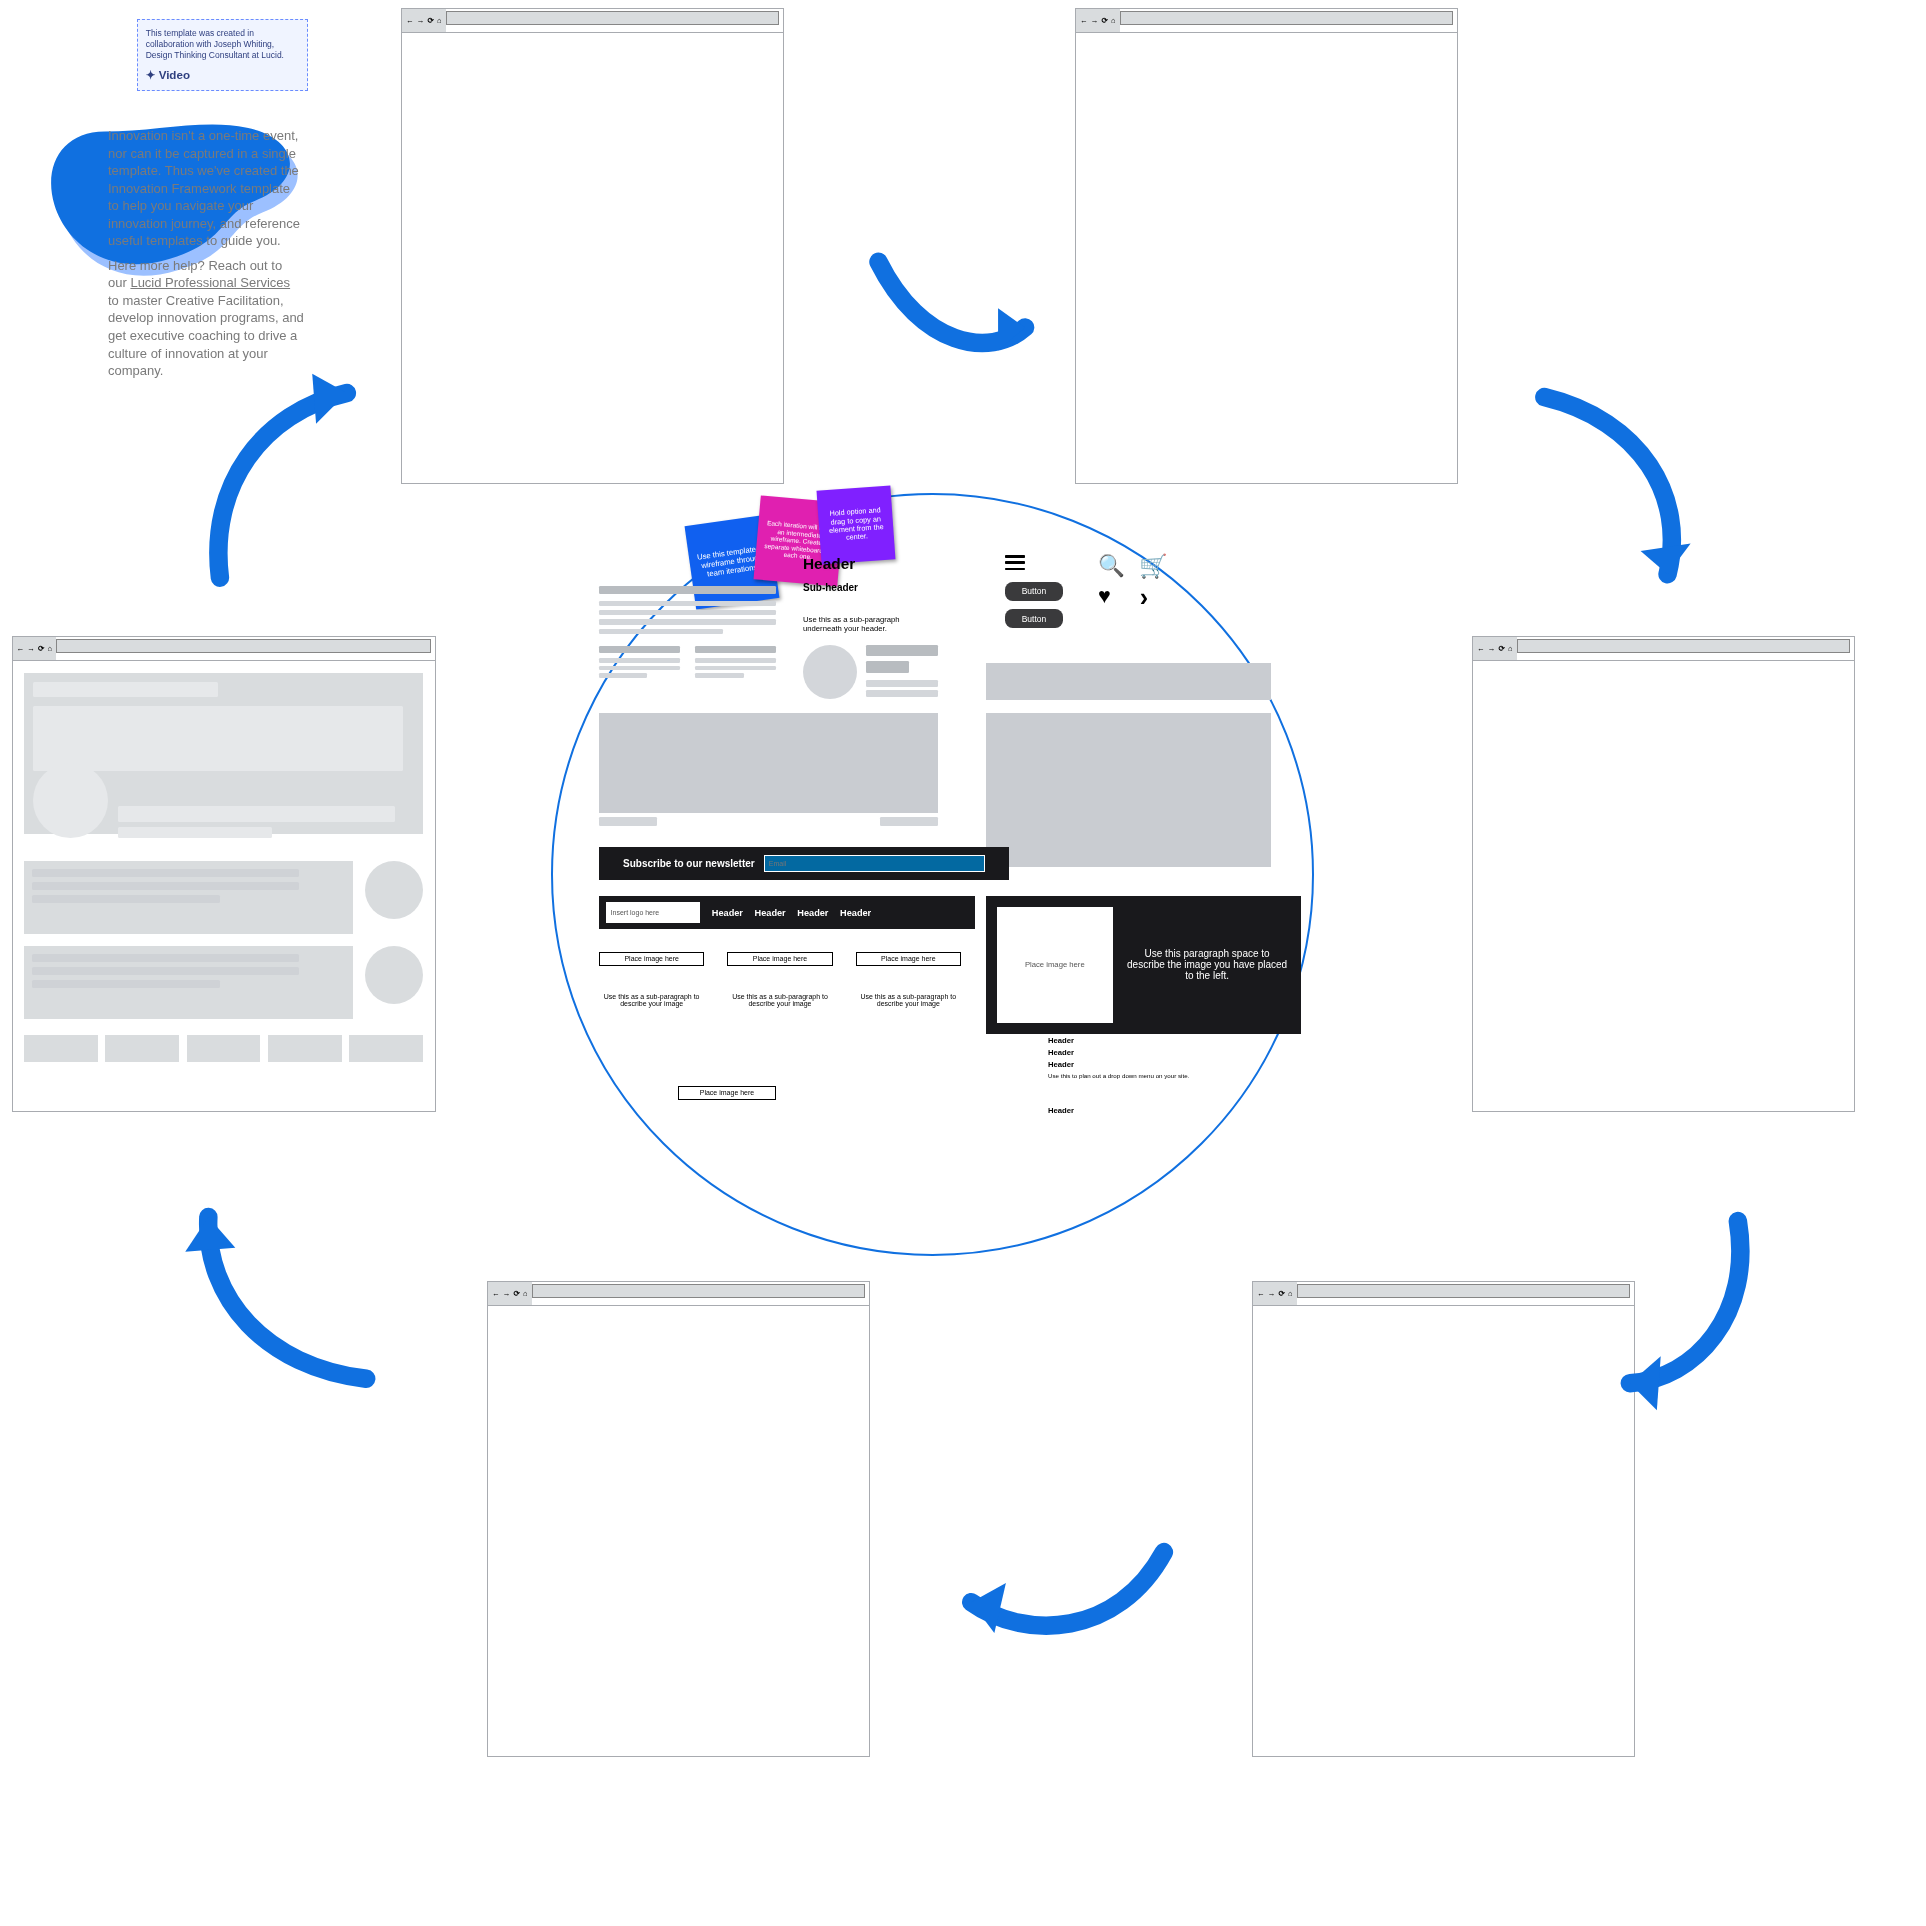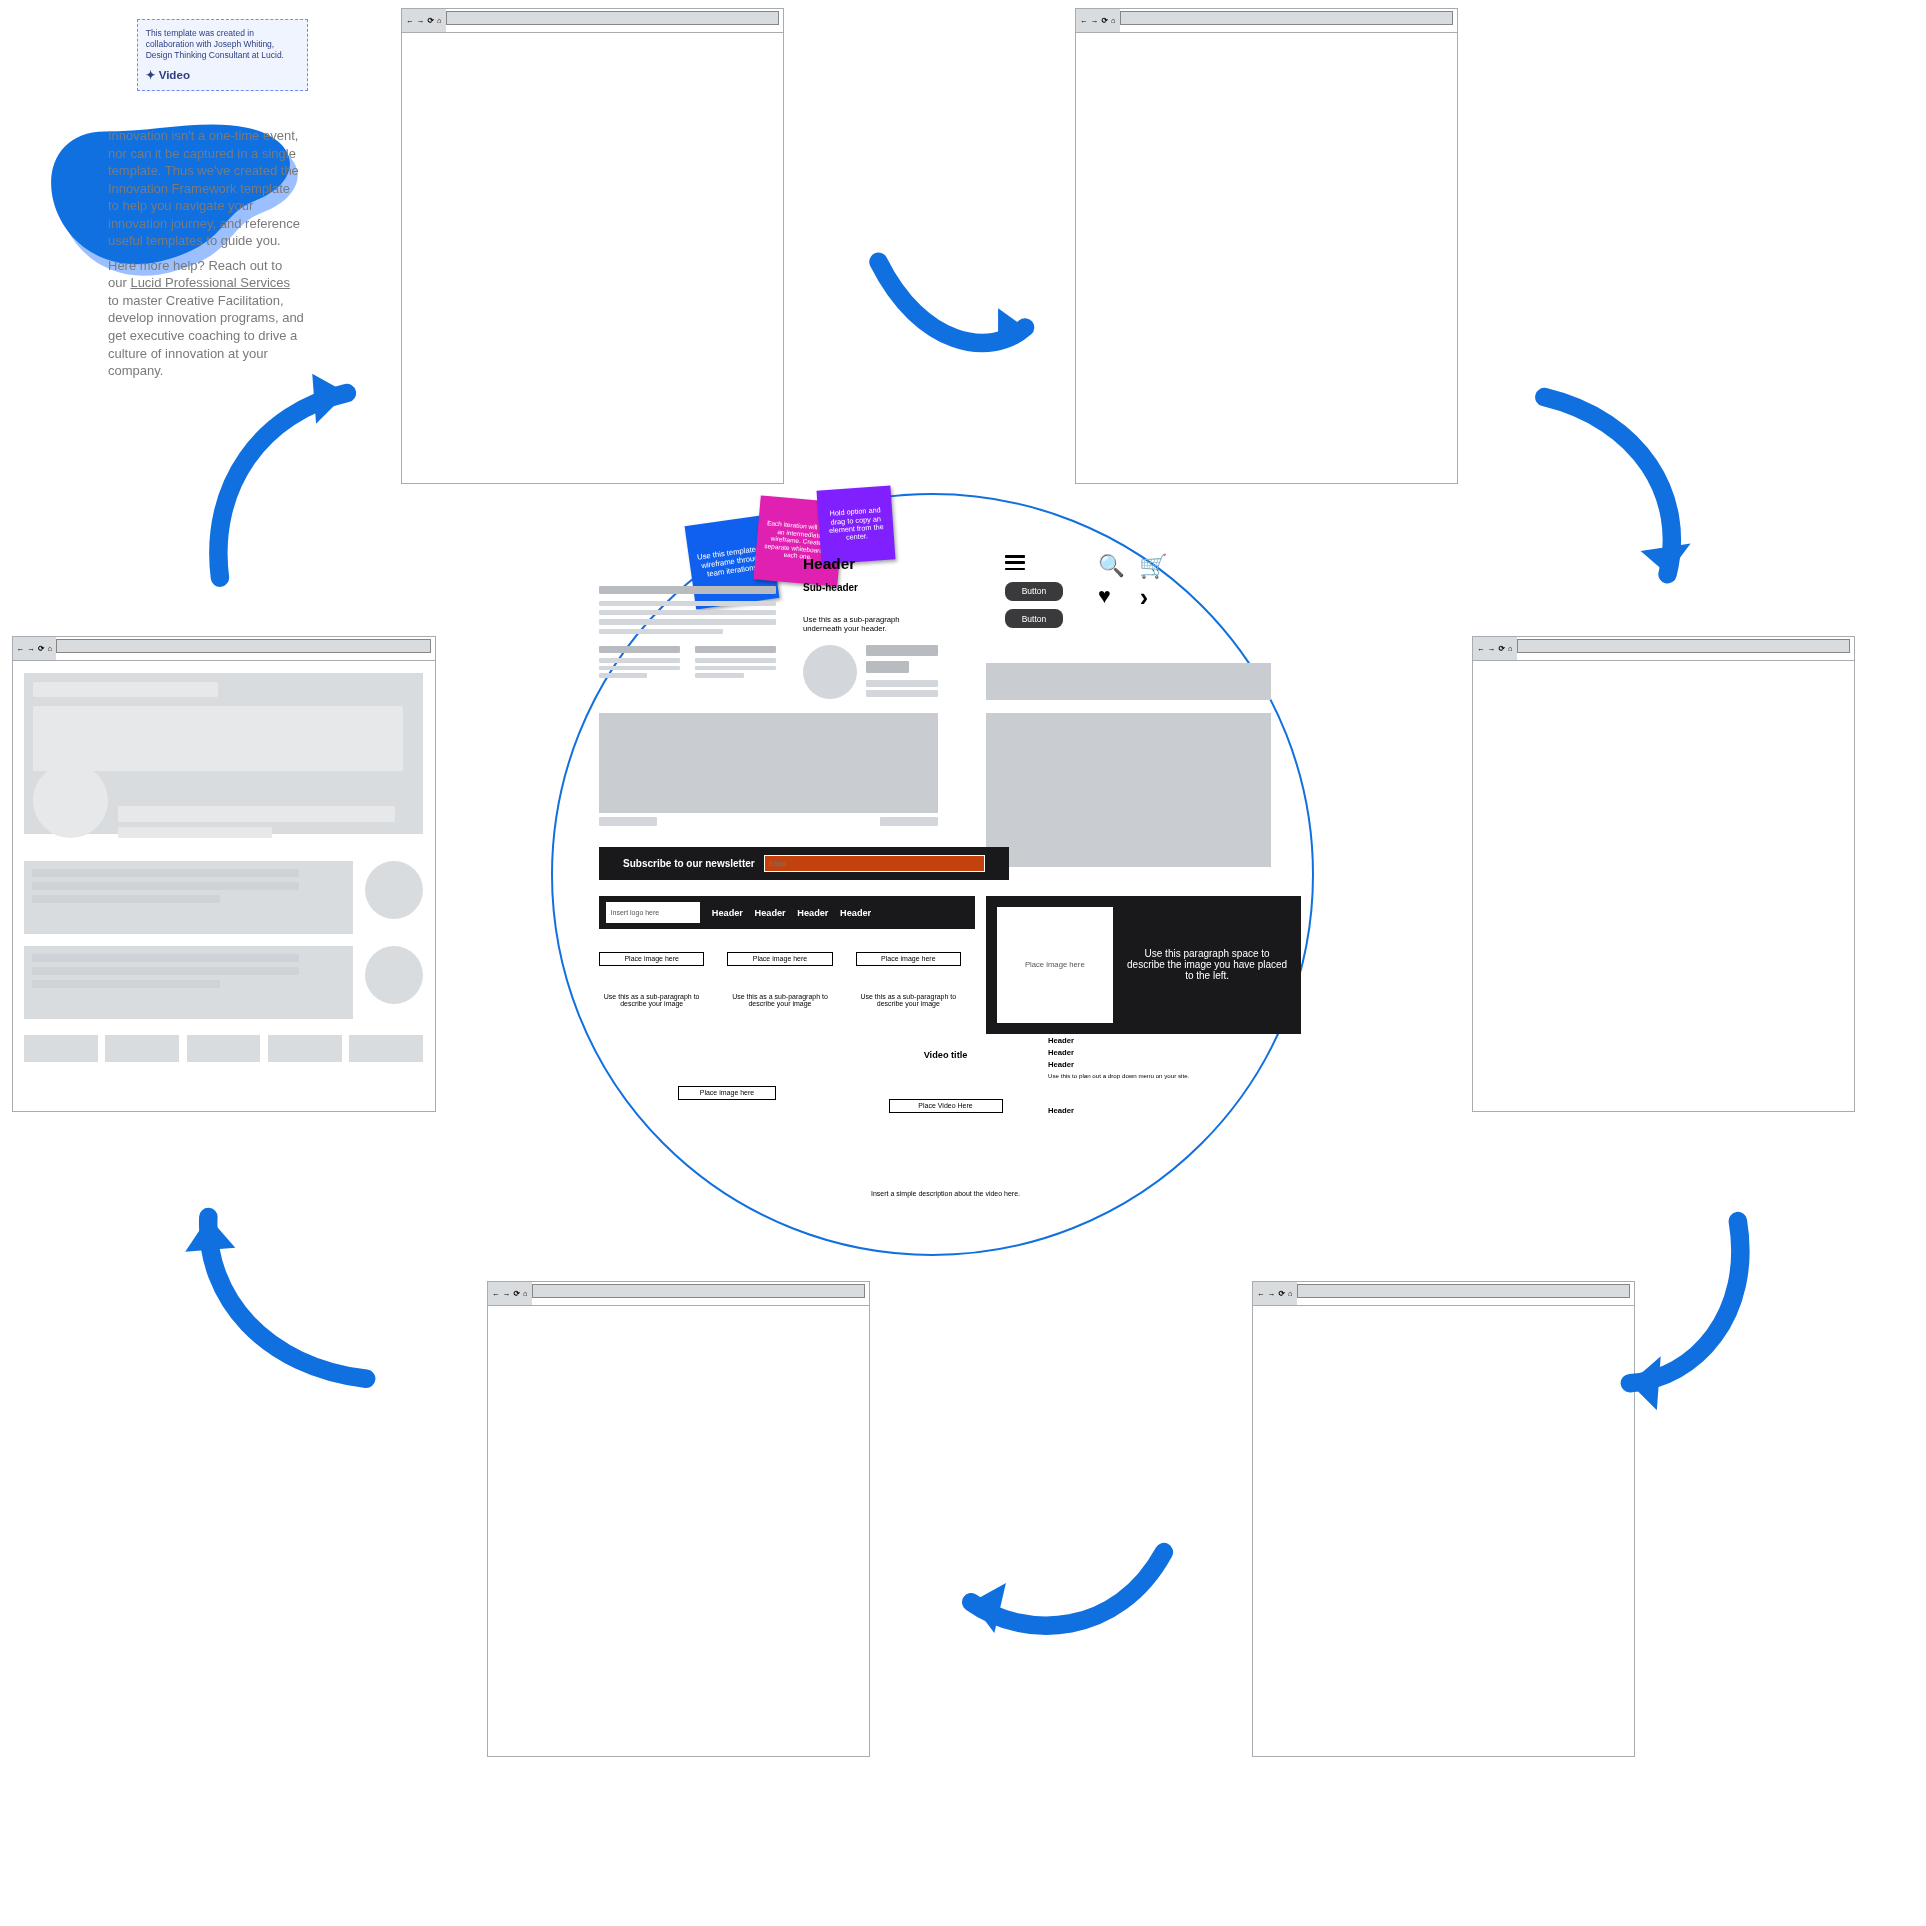--- a/index.html
+++ b/index.html
@@ -41,21 +41,21 @@
   .sticky.magenta{background:var(--magenta)}
   .sticky.purple{background:var(--purple)}
 
   
   .kit-line{background:#d3d6da;border-radius:1.2px}
   .kit-line.dark{background:#b8bcc0}
   .kit-circle{background:#d3d6da;border-radius:50%}
   .kit-box{background:#c9ccd1}
   .kit-header{font-weight:bold}
   .dark-bar{background:var(--dark);color:#fff;display:flex;align-items:center}
-  .dark-bar input{border:0.4px solid #fff;background:#c2410c;height:15.4px}
+  .dark-bar input{border:0.4px solid #fff;background:#0369a1;height:15.4px}
   .btn-pill{background:#3a3a3c;color:#fff;border-radius:7.7px;display:flex;align-items:center;justify-content:center;font-size:8.5px}
   .hamburger{width:20px;height:15.4px;display:flex;flex-direction:column;justify-content:space-between}
   .hamburger span{display:block;height:2.7px;background:#000;border-radius:0.8px}
   .ico{font-size:21.6px;line-height:1}
   .thin-box{border:1.2px solid #000;background:#fff}
 
   
   .arrow-svg path{fill:none;stroke:var(--blue);stroke-width:48;stroke-linecap:round}
   .arrow-svg polygon{fill:var(--blue)}
 
@@ -302,25 +302,20 @@
   <div class="abs" style="left:1048px;top:1036px;font-size:7.7px">
     <div style="font-weight:bold;margin-bottom:3.1px">Header</div>
     <div style="font-weight:bold;margin-bottom:3.1px">Header</div>
     <div style="font-weight:bold;margin-bottom:3.1px">Header</div>
     <div style="font-size:6.2px;margin-top:2.3px">Use this to plan out a drop down menu on your site.</div>
     <div style="font-weight:bold;margin-top:27px">Header</div>
   </div>
 
   <div class="abs thin-box" style="left:678px;top:1086px;width:96px;height:11.6px;display:flex;align-items:center;justify-content:center;font-size:7px">Place image here</div>
 
-  <div class="abs" style="left:871px;top:1050px;text-align:center">
-    <div style="font-weight:bold;font-size:9.2px">Video title</div>
-    <div class="thin-box" style="width:112px;height:11.6px;margin:39px auto 0;display:flex;align-items:center;justify-content:center;font-size:7px">Place Video Here</div>
-    <div style="font-size:7px;margin-top:77px">Insert a simple description about the video here.</div>
-  </div>
 
   <svg class="abs arrow-svg" style="left:863px;top:231px" width="193" height="162" viewBox="0 0 500 420">
     <path d="M40 80 C150 300 330 330 420 250"></path>
     <polygon points="420,250 350,200 350,310"></polygon>
   </svg>
   <svg class="abs arrow-svg" style="left:1525px;top:374px" width="185" height="231" viewBox="0 0 480 600">
     <path d="M50 60 C300 120 420 320 370 520"></path>
     <polygon points="370,520 300,460 430,440"></polygon>
   </svg>
   <svg class="abs arrow-svg" style="left:1599px;top:1198px" width="162" height="216" viewBox="0 0 420 560">

